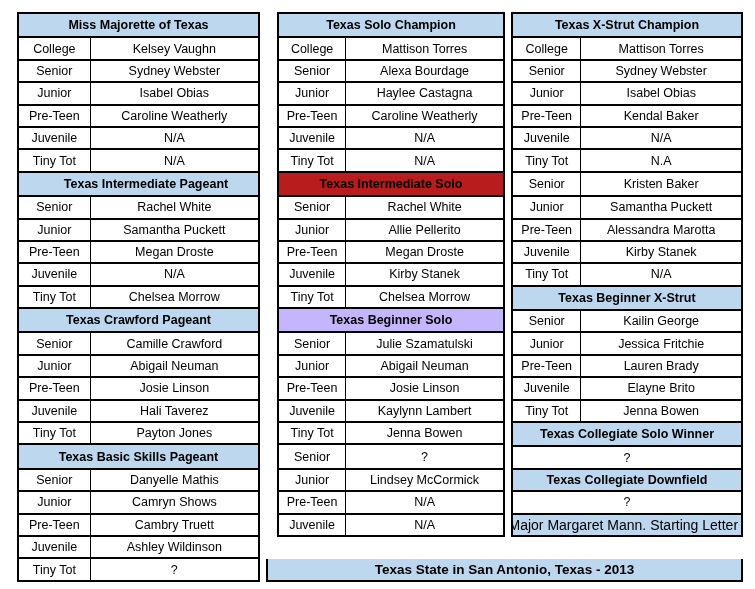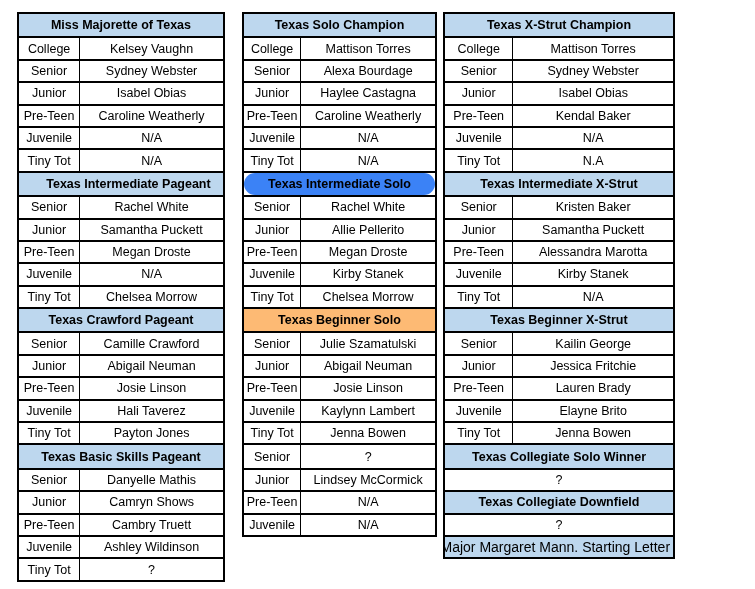--- a/index.html
+++ b/index.html
@@ -8,21 +8,21 @@
     background: #ffffff;
     font-family: "Liberation Sans", sans-serif;
     color: #000000;
     overflow: hidden;
   }
   .board {
     position: relative;
     display: flex;
     column-gap: 6px;
     padding: 12px 0 0 17px;
-    width: 675px;
+    width: 755px;
   }
   .col { display: flex; flex-direction: column; }
   .col-1 { width: 243px; }
   .col-2 { width: 239px; padding-left: 11px; }
   .col-3 { width: 232px; }
 
   .section { border: 2px solid #000; background: #fff; }
   .section + .section { border-top: none; }
 
   .srow { display: flex; height: 22.4px; align-items: stretch; }
@@ -189,21 +189,21 @@
           <div class="cell lbl">Juvenile</div>
           <div class="cell">N/A</div>
         </div>
         <div class="srow">
           <div class="cell lbl">Tiny Tot</div>
           <div class="cell">N/A</div>
         </div>
       </div>
       <div class="section">
         <div class="srow">
-          <div class="cell title" style="background: #3b82f6; border-radius: 11px;">Texas Intermediate Solo</div>
+          <div class="cell title" style="background: #b91c1c;">Texas Intermediate Solo</div>
         </div>
         <div class="srow">
           <div class="cell lbl">Senior</div>
           <div class="cell">Rachel White</div>
         </div>
         <div class="srow">
           <div class="cell lbl">Junior</div>
           <div class="cell">Allie Pellerito</div>
         </div>
         <div class="srow">
@@ -214,21 +214,21 @@
           <div class="cell lbl">Juvenile</div>
           <div class="cell">Kirby Stanek</div>
         </div>
         <div class="srow">
           <div class="cell lbl">Tiny Tot</div>
           <div class="cell">Chelsea Morrow</div>
         </div>
       </div>
       <div class="section">
         <div class="srow">
-          <div class="cell title" style="background: #fdba74; text-align: right;">Texas Beginner Solo</div>
+          <div class="cell title" style="background: #c4b5fd; text-align: right;">Texas Beginner Solo</div>
         </div>
         <div class="srow">
           <div class="cell lbl">Senior</div>
           <div class="cell">Julie Szamatulski</div>
         </div>
         <div class="srow">
           <div class="cell lbl">Junior</div>
           <div class="cell">Abigail Neuman</div>
         </div>
         <div class="srow">
@@ -288,23 +288,20 @@
           <div class="cell lbl">Juvenile</div>
           <div class="cell">N/A</div>
         </div>
         <div class="srow">
           <div class="cell lbl">Tiny Tot</div>
           <div class="cell">N.A</div>
         </div>
       </div>
       <div class="section">
         <div class="srow">
-          <div class="cell title" style="background: rgb(189, 215, 238);">Texas Intermediate X-Strut</div>
-        </div>
-        <div class="srow">
           <div class="cell lbl">Senior</div>
           <div class="cell">Kristen Baker</div>
         </div>
         <div class="srow">
           <div class="cell lbl">Junior</div>
           <div class="cell">Samantha Puckett</div>
         </div>
         <div class="srow">
           <div class="cell lbl">Pre-Teen</div>
           <div class="cell">Alessandra Marotta</div>
@@ -354,13 +351,14 @@
           <div class="cell title" style="background: rgb(189, 215, 238);">Texas Collegiate Downfield</div>
         </div>
         <div class="srow">
           <div class="cell">?</div>
         </div>
         <div class="srow">
           <div class="cell note" style="background: rgb(189, 215, 238);">Dir: Major Margaret Mann. Starting Letter = “?”</div>
         </div>
       </div>
     </div>
+  <div class="footer-bar" style="background: rgb(189, 215, 238);">Texas State in San Antonio, Texas - 2013</div>
 </div>
 
 </body></html>

